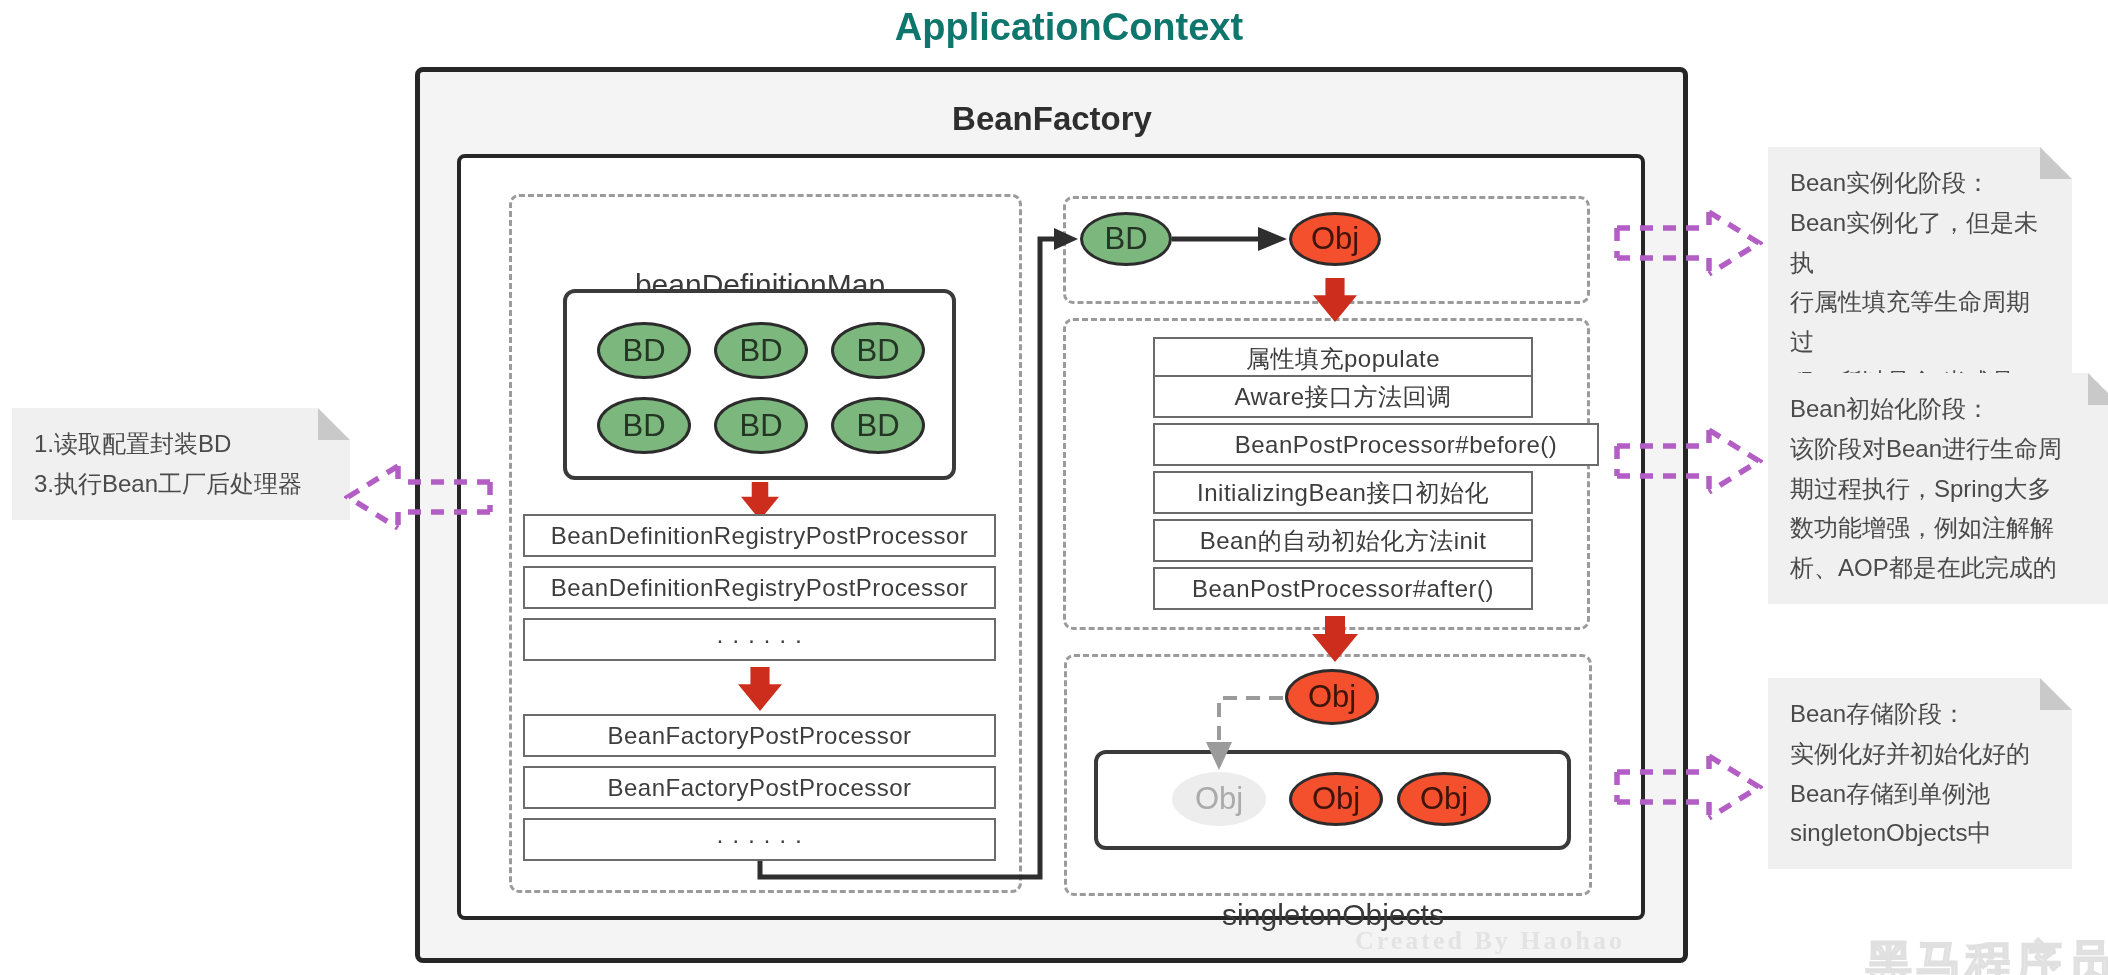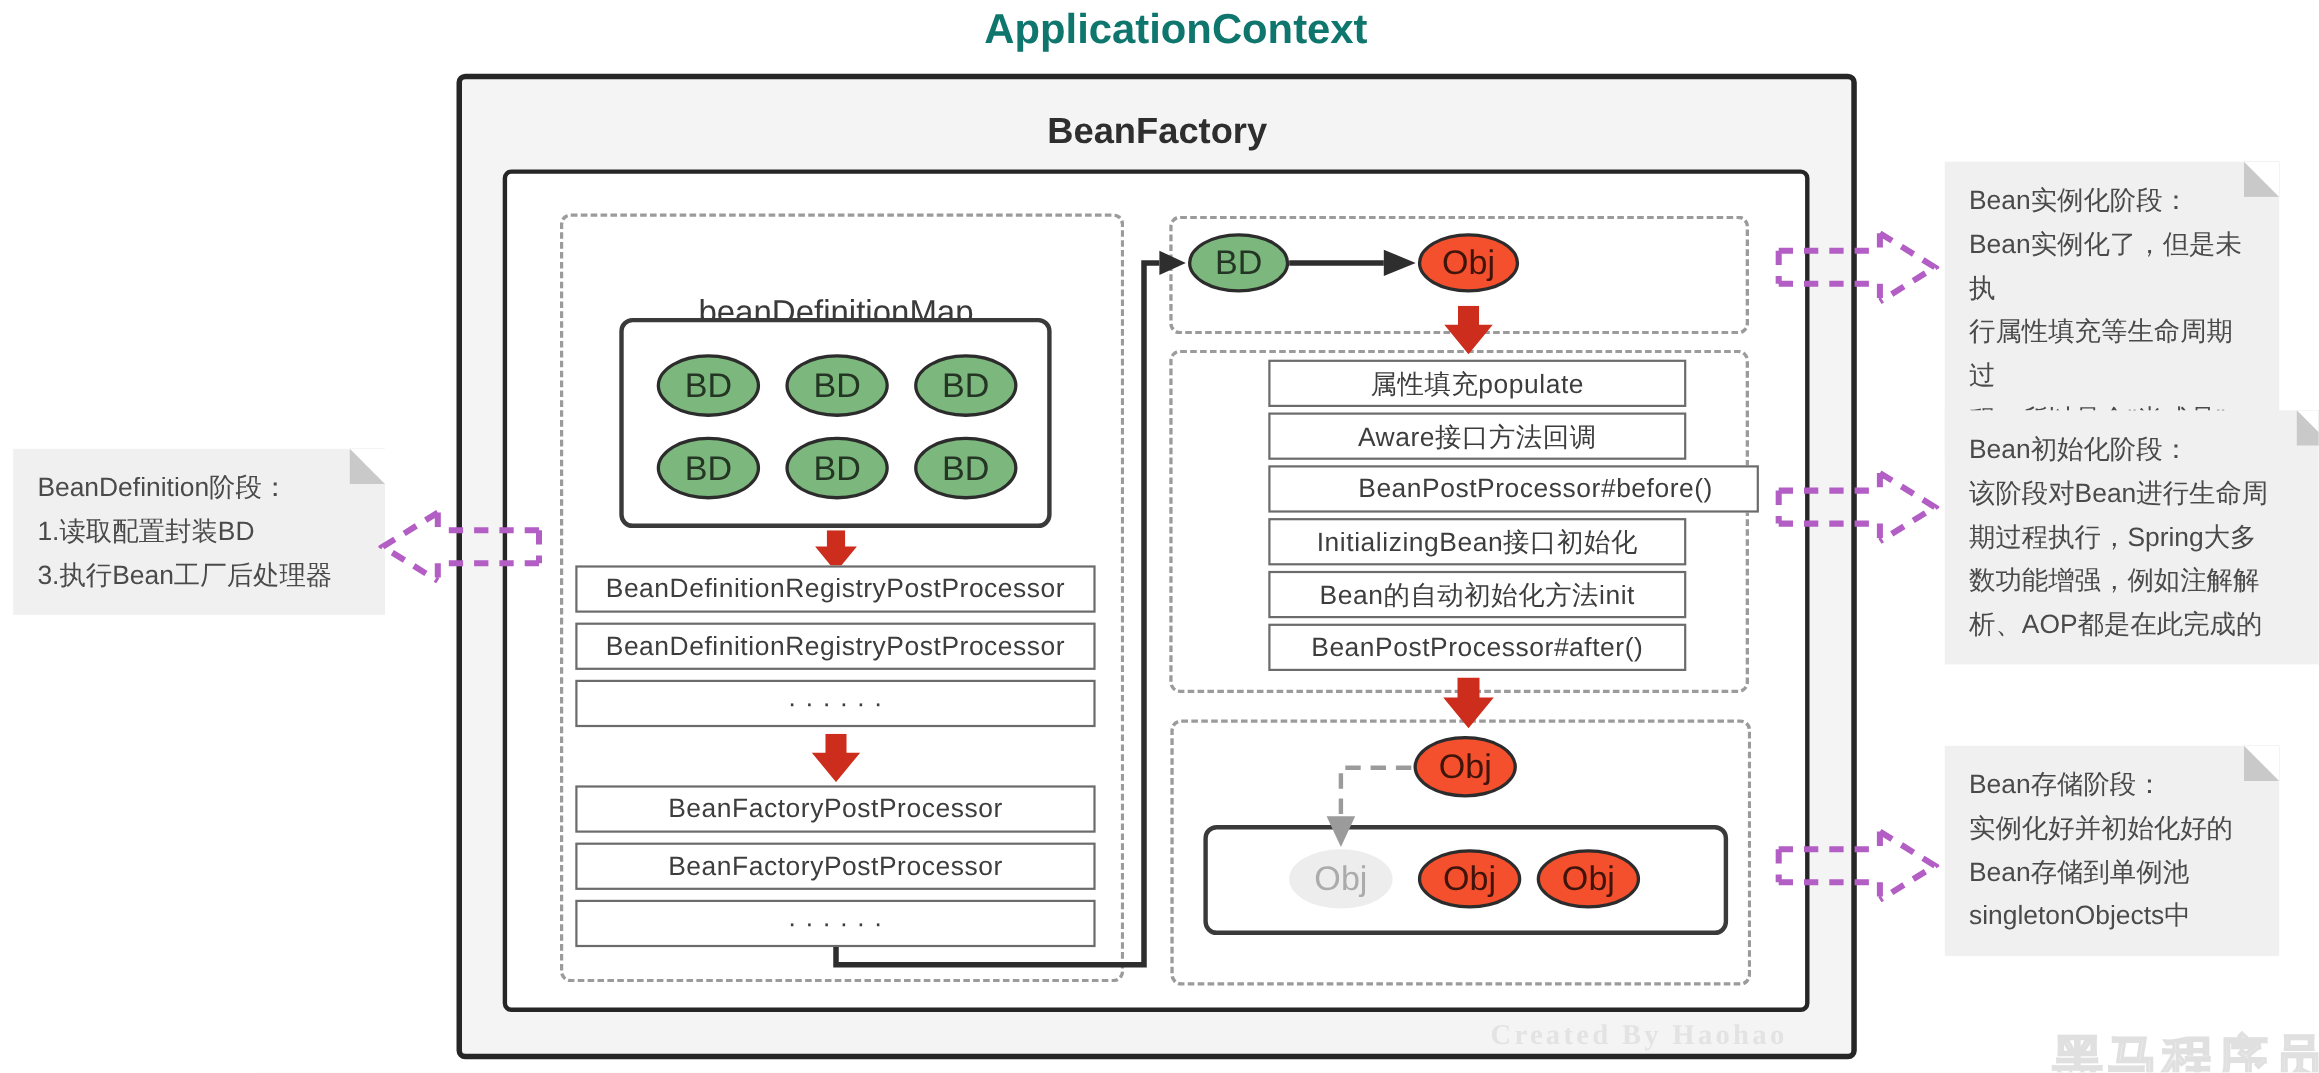--- a/index.html
+++ b/index.html
@@ -73,41 +73,42 @@
 
   <div class="abs oval oval-green ctr" style="left:1080px;top:212px;width:92px;height:54px;">BD</div>
   <div class="abs oval oval-red ctr" style="left:1289px;top:212px;width:92px;height:54px;">Obj</div>
 
   <svg class="abs" style="left:1312px;top:278px;z-index:5;" width="46" height="44" viewBox="0 0 46 46">
     <path d="M13 0 H33 V18 H46 L23 46 L0 18 H13 Z" fill="#cd2d1d"></path>
   </svg>
 
   <div class="abs panel-dashed" style="left:1063px;top:318px;width:527px;height:312px;"></div>
 
-  <div class="abs row ctr" style="left:1153px;top:327px;width:380px;height:43px;">属性填充populate</div>
+  <div class="abs row ctr" style="left:1153px;top:337px;width:380px;height:43px;">属性填充populate</div>
   <div class="abs row ctr" style="left:1153px;top:375px;width:380px;height:43px;">Aware接口方法回调</div>
   <div class="abs row ctr" style="left:1153px;top:423px;width:446px;height:43px;padding-left:40px;">BeanPostProcessor#before()</div>
   <div class="abs row ctr" style="left:1153px;top:471px;width:380px;height:43px;">InitializingBean接口初始化</div>
   <div class="abs row ctr" style="left:1153px;top:519px;width:380px;height:43px;">Bean的自动初始化方法init</div>
   <div class="abs row ctr" style="left:1153px;top:567px;width:380px;height:43px;">BeanPostProcessor#after()</div>
 
   <svg class="abs" style="left:1312px;top:616px;z-index:5;" width="46" height="46" viewBox="0 0 46 46">
     <path d="M13 0 H33 V18 H46 L23 46 L0 18 H13 Z" fill="#cd2d1d"></path>
   </svg>
 
   <div class="abs panel-dashed" style="left:1064px;top:654px;width:528px;height:242px;"></div>
 
   <div class="abs oval oval-red ctr" style="left:1285px;top:669px;width:94px;height:56px;z-index:4;">Obj</div>
 
   <div class="abs solid-box" style="left:1094px;top:750px;width:477px;height:100px;"></div>
 
   <div class="abs oval oval-faded ctr" style="left:1172px;top:772px;width:94px;height:54px;">Obj</div>
   <div class="abs oval oval-red ctr" style="left:1289px;top:772px;width:94px;height:54px;">Obj</div>
   <div class="abs oval oval-red ctr" style="left:1397px;top:772px;width:94px;height:54px;">Obj</div>
 
+  <div class="abs panel-label ctr" style="left:1133px;top:858px;width:400px;height:40px;">singletonObjects</div>
 
   <div class="abs watermark ctr" style="left:1290px;top:926px;width:400px;height:30px;">Created By Haohao</div>
 
   <svg class="abs" style="left:0;top:0;z-index:3;" width="2108" height="975" viewBox="0 0 2108 975">
 
     <path d="M760 861 L760 877 L1040 877 L1040 239 L1054 239" fill="none" stroke="#2e2e2e" stroke-width="5"></path>
     <polygon points="1054,228 1078,239 1054,250" fill="#2e2e2e"></polygon>
 
     <path d="M1172 239 L1258 239" fill="none" stroke="#2e2e2e" stroke-width="5"></path>
     <polygon points="1258,227 1287,239 1258,251" fill="#2e2e2e"></polygon>
@@ -124,21 +125,20 @@
   </svg>
   <svg class="abs" style="left:1613px;top:426px;z-index:6;" width="150" height="70" viewBox="0 0 150 70">
     <path d="M4 20 H96 M4 50 H96 M4 20 V50 M96 4 V20 M96 50 V66 M96 4 L146 35 L96 66" fill="none" stroke="#b35ec4" stroke-width="5.5" stroke-dasharray="13 10"></path>
   </svg>
   <svg class="abs" style="left:1613px;top:752px;z-index:6;" width="150" height="70" viewBox="0 0 150 70">
     <path d="M4 20 H96 M4 50 H96 M4 20 V50 M96 4 V20 M96 50 V66 M96 4 L146 35 L96 66" fill="none" stroke="#b35ec4" stroke-width="5.5" stroke-dasharray="13 10"></path>
   </svg>
 
   <div class="abs note" style="left:12px;top:408px;width:338px;">
     <span class="fold"></span>
-    <div>BeanDefinition阶段：</div>
     <div>1.读取配置封装BD</div>
     <div>3.执行Bean工厂后处理器</div>
   </div>
 
   <div class="abs note" style="left:1768px;top:147px;width:304px;">
     <span class="fold"></span>
     <div>Bean实例化阶段：</div>
     <div>Bean实例化了，但是未执</div>
     <div>行属性填充等生命周期过</div>
     <div>程，所以是个"半成品"</div>

